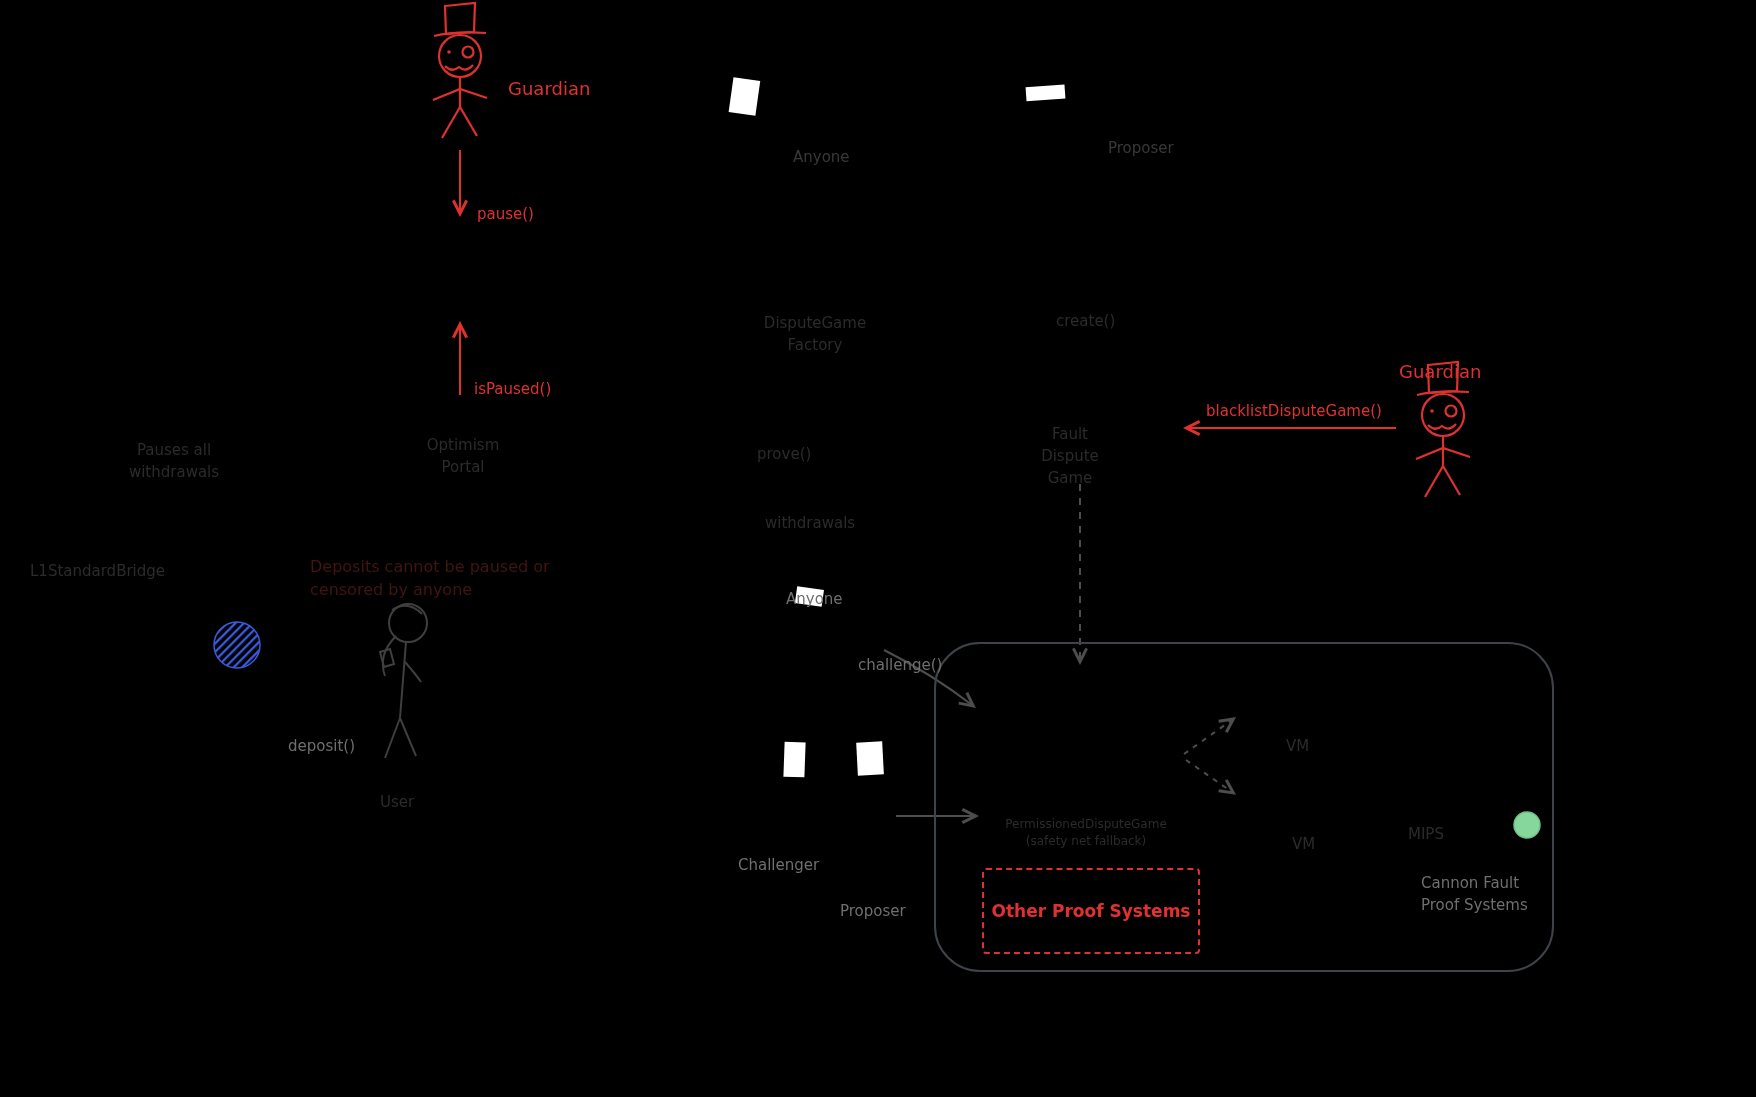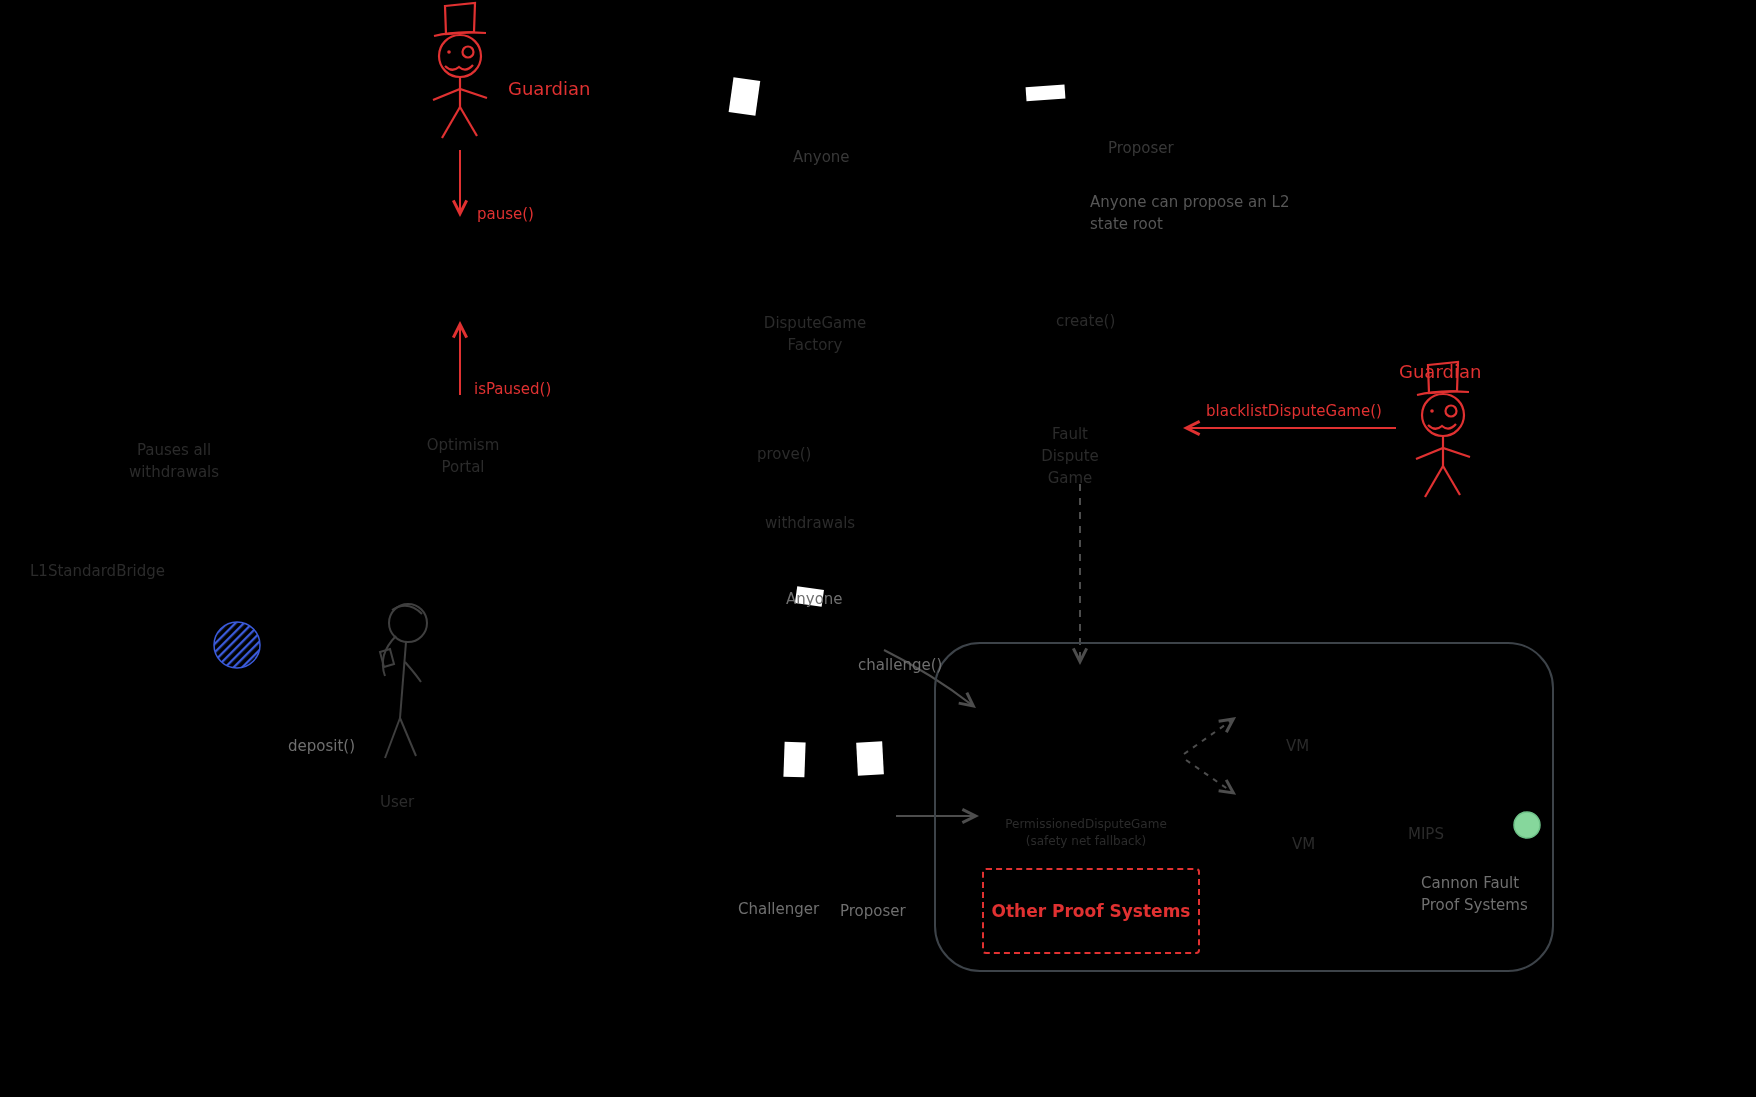--- a/index.html
+++ b/index.html
@@ -105,36 +105,36 @@
 
   <div class="other-proof-box">Other Proof Systems</div>
 
   <div class="label red" style="left:508px;top:48px;font-size:18px;">Guardian</div>
   <div class="label red" style="left:477px;top:176px;font-size:15px;">pause()</div>
   <div class="label red" style="left:474px;top:351px;font-size:15px;">isPaused()</div>
   <div class="label red" style="left:1399px;top:331px;font-size:18px;">Guardian</div>
   <div class="label red" style="left:1206px;top:373px;font-size:15px;">blacklistDisputeGame()</div>
 
   <div class="label gray" style="left:288px;top:708px;font-size:15px;">deposit()</div>
-  <div class="label gray2" style="left:1090px;top:164px;font-size:15px;">Anyone can propose an L2
-state root</div>
   <div class="label gray" style="left:786px;top:561px;font-size:15px;">Anyone</div>
   <div class="label gray" style="left:858px;top:627px;font-size:15px;">challenge()</div>
-  <div class="label gray" style="left:738px;top:871px;font-size:15px;">Challenger</div>
+  <div class="label gray" style="left:738px;top:827px;font-size:15px;">Challenger</div>
   <div class="label gray" style="left:840px;top:873px;font-size:15px;">Proposer</div>
   <div class="label gray" style="left:1421px;top:845px;font-size:15px;">Cannon Fault
 Proof Systems</div>
 
   <div class="label dim2" style="left:793px;top:119px;font-size:15px;">Anyone</div>
   <div class="label dim2" style="left:1108px;top:110px;font-size:15px;">Proposer</div>
   <div class="label dim center" style="left:108px;top:412px;width:132px;font-size:15px;">Pauses all
 withdrawals</div>
   <div class="label dim center" style="left:418px;top:407px;width:90px;font-size:15px;">Optimism
 Portal</div>
   <div class="label dim" style="left:30px;top:533px;font-size:15px;">L1StandardBridge</div>
+  <div class="label dimred" style="left:310px;top:527px;font-size:16px;">Deposits cannot be paused or
+censored by anyone</div>
   <div class="label dim" style="left:380px;top:764px;font-size:15px;">User</div>
   <div class="label dim center" style="left:760px;top:285px;width:110px;font-size:15px;">DisputeGame
 Factory</div>
   <div class="label dim" style="left:1056px;top:283px;font-size:15px;">create()</div>
   <div class="label dim" style="left:757px;top:416px;font-size:15px;">prove()</div>
   <div class="label dim" style="left:765px;top:485px;font-size:15px;">withdrawals</div>
   <div class="label dim center" style="left:1024px;top:396px;width:92px;font-size:15px;">Fault Dispute
 Game</div>
   <div class="label dim" style="left:1286px;top:708px;font-size:15px;">VM</div>
   <div class="label dim center" style="left:996px;top:788px;width:180px;font-size:12px;">PermissionedDisputeGame

